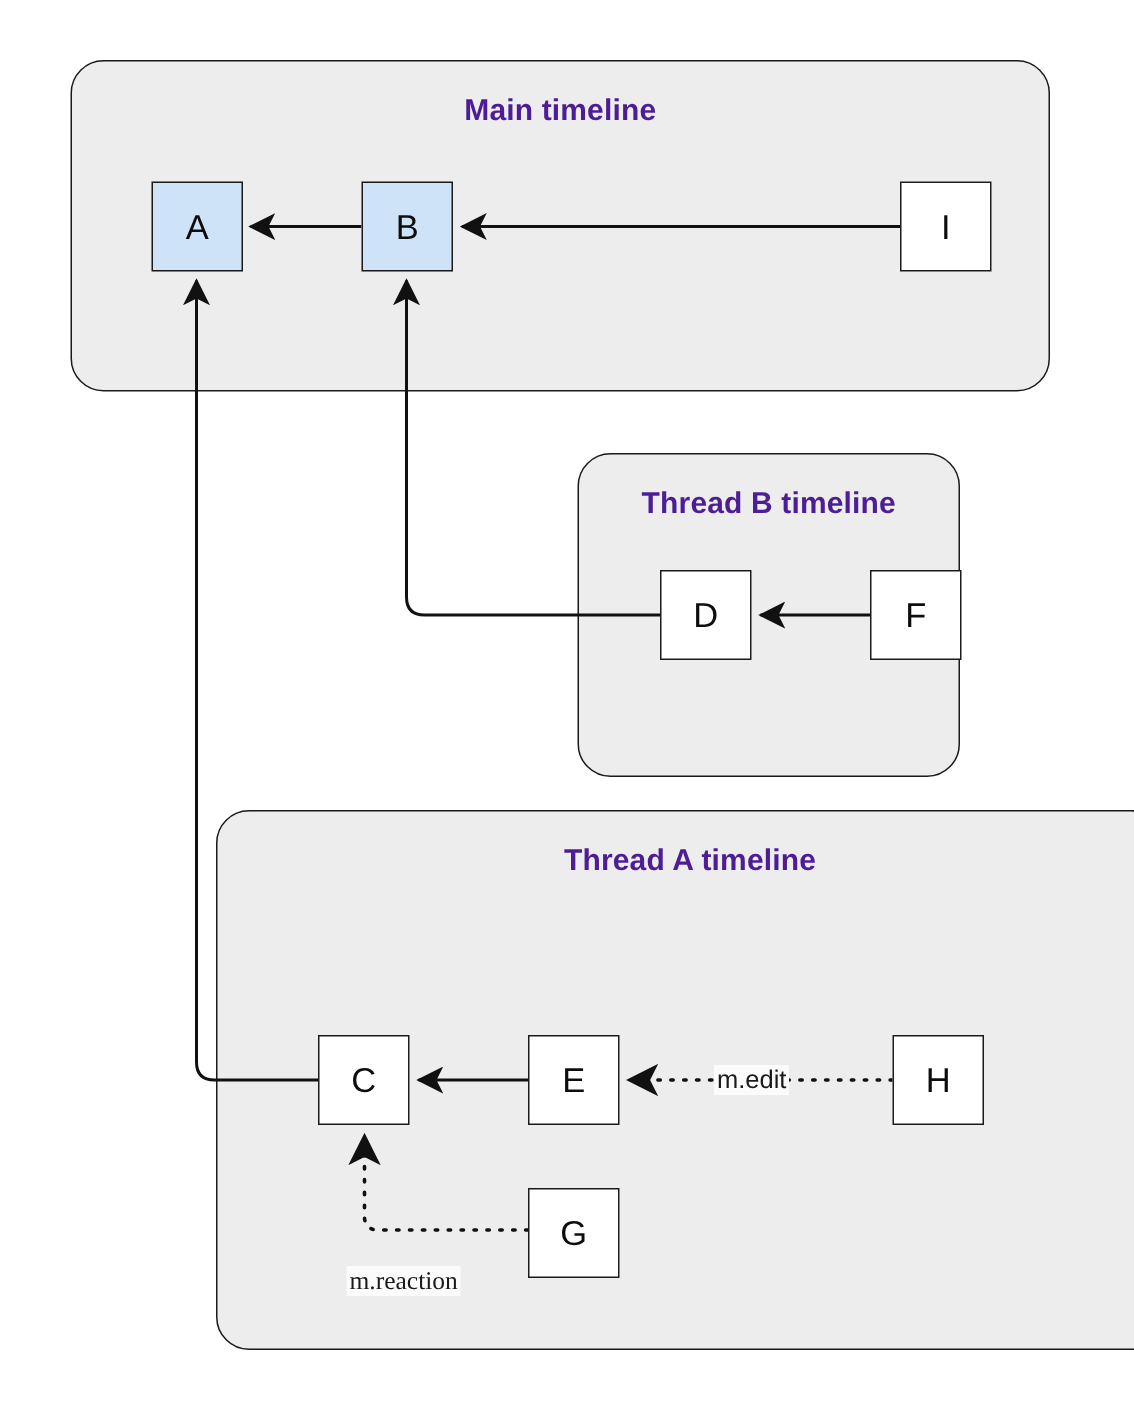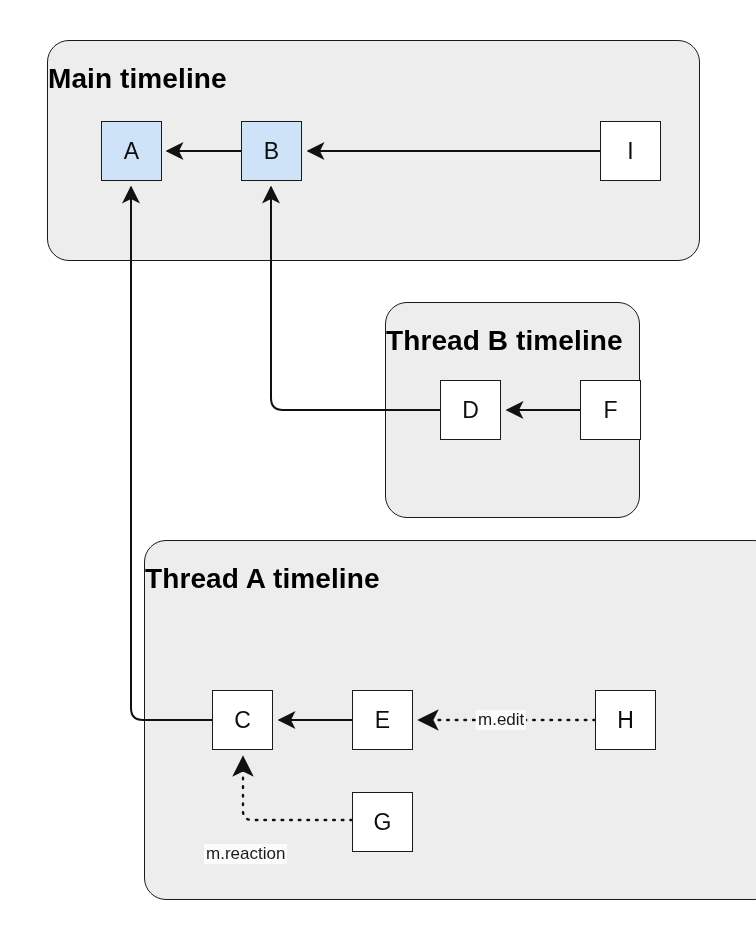--- a/index.html
+++ b/index.html
@@ -27,23 +27,24 @@
     position: absolute;
     background: #ededed;
     border: 1.6px solid #1a1a1a;
     border-radius: 22px;
     box-sizing: border-box;
   }
   .container-title {
     position: absolute;
     left: 0;
     right: 0;
-    font-size: 28px;
+    text-align: center;
+    font-size: 20px;
     font-weight: bold;
-    color: #000000;
+    color: #4c1d95;
     letter-spacing: 0.1px;
   }
   .node {
     position: absolute;
     box-sizing: border-box;
     border: 1.7px solid #1a1a1a;
     background: #ffffff;
     display: flex;
     align-items: center;
     justify-content: center;
@@ -143,15 +144,15 @@
     <span>E</span>
   </div>
   <div class="node" id="n-H" style="left: 595px; top: 690px; width: 61px; height: 60px; background: rgb(255, 255, 255);">
     <span>H</span>
   </div>
   <div class="node" id="n-G" style="left: 352px; top: 792px; width: 61px; height: 60px; background: rgb(255, 255, 255);">
     <span>G</span>
   </div>
 
   <div class="edge-label" id="l-medit" style="left: 476px; top: 710px;">m.edit</div>
-  <div class="edge-label" id="l-mreaction" style="left: 204px; top: 844px;">m.reaction</div>
+  <div class="edge-label" id="l-mreaction" style="left: 231px; top: 844px; font-family: Liberation Serif, serif;">m.reaction</div>
 
 </div>
 
 </body></html>

